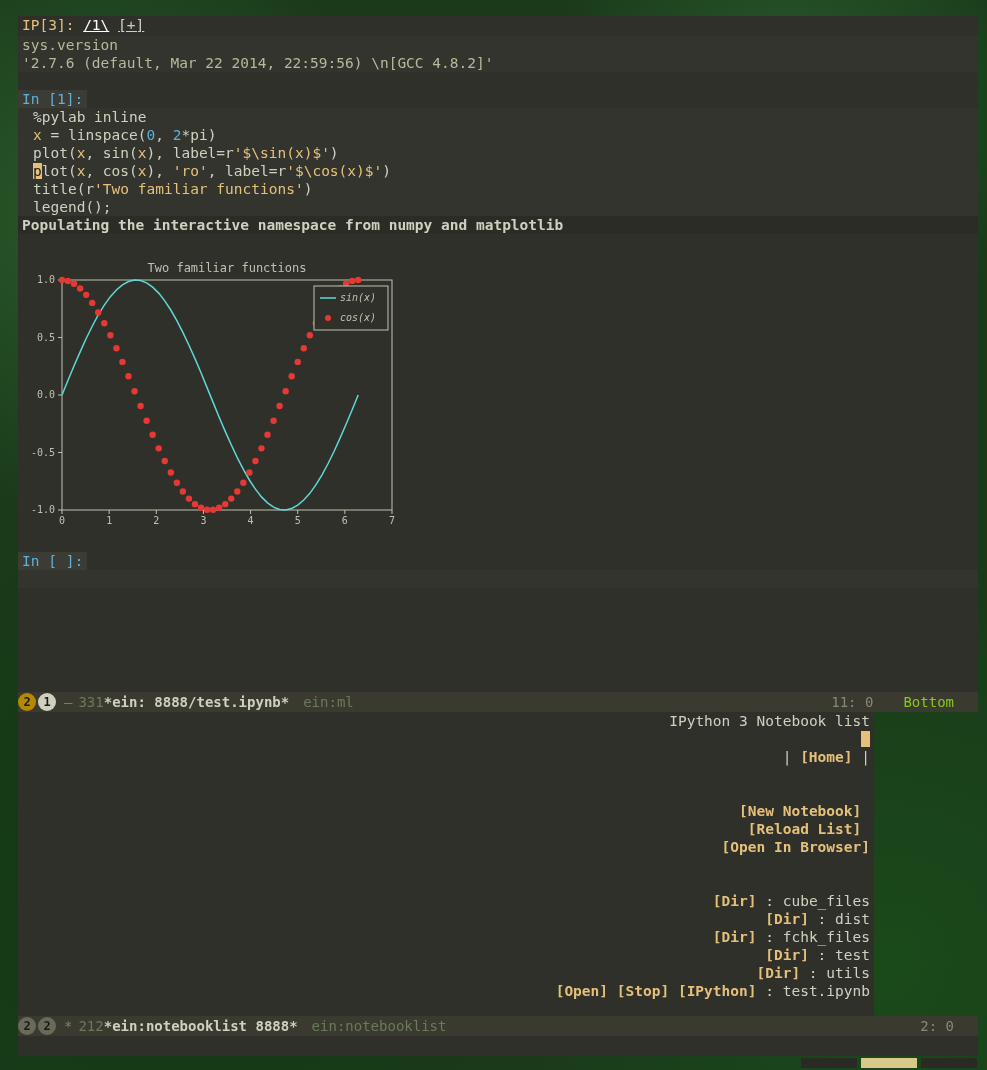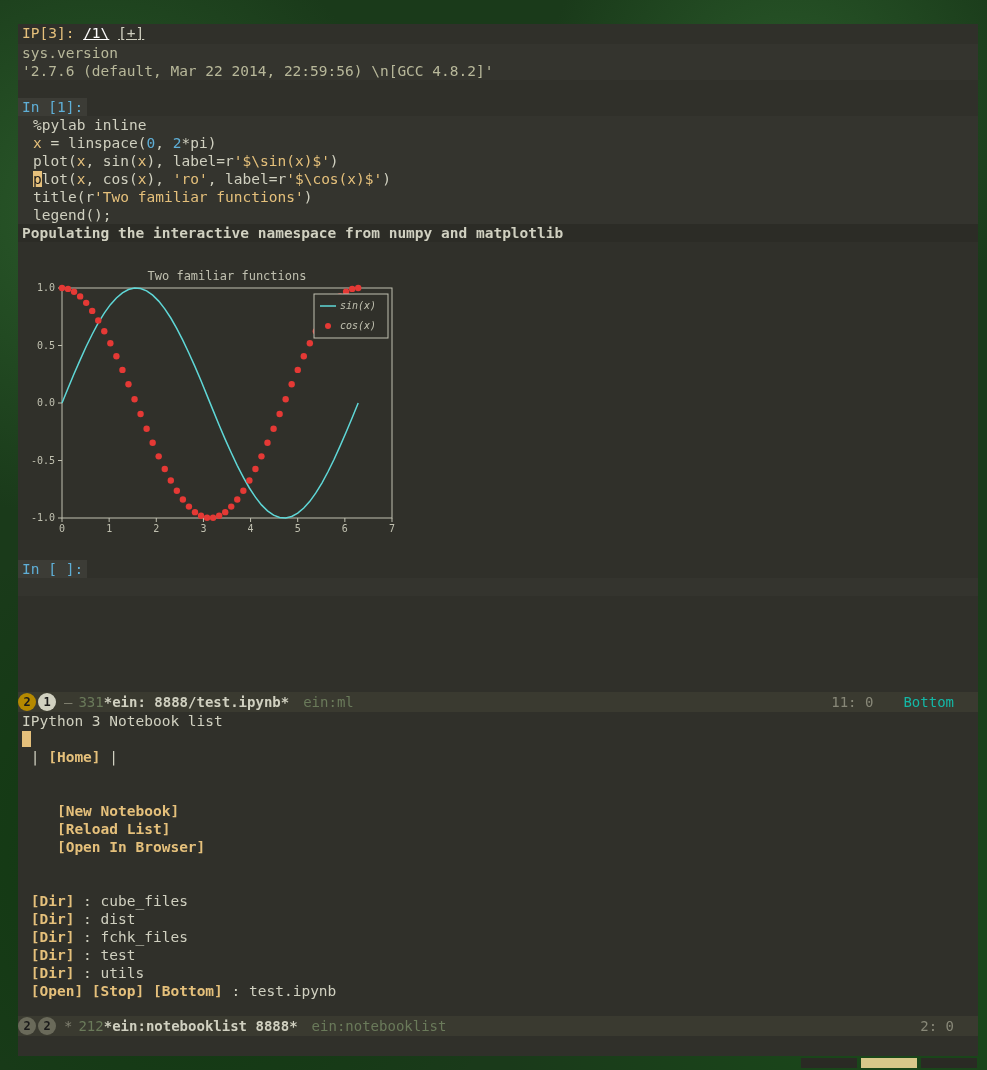--- a/index.html
+++ b/index.html
@@ -14,21 +14,21 @@
       radial-gradient(circle at 90% 90%, #1a4a1a 0%, transparent 30%),
       radial-gradient(circle at 20% 80%, #0f3a0f 0%, transparent 30%);
     font-family: "DejaVu Sans Mono", Menlo, Consolas, monospace;
     font-size: 14.5px;
     color: #d0d0c0;
     position: relative;
   }
   .editor-pane {
     position: absolute;
     left: 18px;
-    top: 24px;
+    top: 16px;
     width: 960px;
     background: #30302a;
     line-height: 18px;
   }
   .tab-bar {
     padding: 0 4px 2px 4px;
     color: #d0d0c0;
   }
   .tab-bar .tab-label { color: #e5c07b; }
   .tab-active { text-decoration: underline; color: #fff; }
@@ -79,37 +79,38 @@
     margin-right: 2px;
     font-size: 12px;
   }
   .ml-badge.alt { background: #d0d0c0; }
   .ml-badge.dim { background: #6a6a5a; color: #1a1a1a; }
   .ml-sep { color: #808070; margin: 0 6px; }
   .ml-num { color: #6a7a5a; }
   .ml-buf { color: #d0d0c0; font-weight: bold; }
   .ml-mode { color: #6a7a5a; margin-left: 14px; }
   .ml-right { margin-left: auto; color: #888878; display: flex; gap: 30px; padding-right: 24px; }
-  .ml-bottom-word { color: #14b8a6; }
+  .ml-bottom-word { color: #84cc16; }
   .ml-caret {
     width: 0; height: 0;
     border-top: 10px solid transparent;
     border-bottom: 10px solid transparent;
     border-left: 10px solid #3a3a30;
     display: inline-block;
     margin-left: 6px;
   }
   .lower-pane {
     position: absolute;
     left: 18px;
     top: 712px;
-    width: 960px;
+    width: 856px;
     height: 304px;
     background: #30302a;
     padding: 0 4px;
+    text-align: right;
   }
   .lower-pane .line { white-space: pre; line-height: 18px; }
   .bracket-link { color: #e5c07b; font-weight: bold; }
   .cursor-small { background: #e5c07b; display: inline-block; width: 9px; height: 16px; vertical-align: text-bottom; }
   .bottom-fill {
     position: absolute;
     left: 18px;
     top: 1036px;
     width: 960px;
     height: 20px;
@@ -282,21 +283,21 @@
     <span class="bracket-link">[Reload List]</span><span> </span>
     <span class="bracket-link">[Open In Browser]</span>
   </div>
   <div class="line">&nbsp;</div>
   <div id="nb-entries">
       <div class="line"> <span class="bracket-link">[Dir]</span> : <span>cube_files</span></div>
       <div class="line"> <span class="bracket-link">[Dir]</span> : <span>dist</span></div>
       <div class="line"> <span class="bracket-link">[Dir]</span> : <span>fchk_files</span></div>
       <div class="line"> <span class="bracket-link">[Dir]</span> : <span>test</span></div>
       <div class="line"> <span class="bracket-link">[Dir]</span> : <span>utils</span></div>
-      <div class="line"> <span class="bracket-link">[Open]</span> <span class="bracket-link">[Stop]</span> <span class="bracket-link">[Bottom]</span> : <span>test.ipynb</span></div>
+      <div class="line"> <span class="bracket-link">[Open]</span> <span class="bracket-link">[Stop]</span> <span class="bracket-link">[IPython]</span> : <span>test.ipynb</span></div>
     </div>
 </div>
 
 <div class="modeline bottom">
   <span class="ml-badge dim">2</span>
   <span class="ml-badge dim">2</span>
   <span class="ml-sep">*</span>
   <span class="ml-num">212</span>
   <span> </span>
   <span class="ml-buf">*ein:notebooklist 8888*</span>

